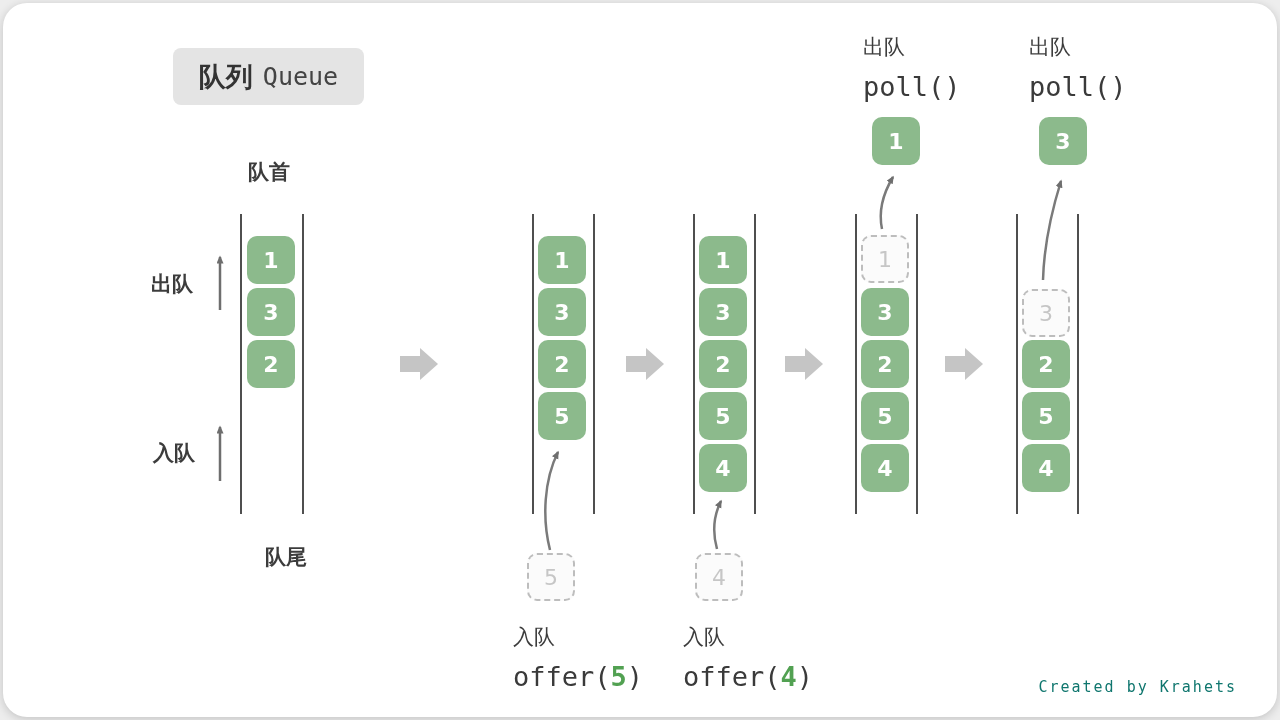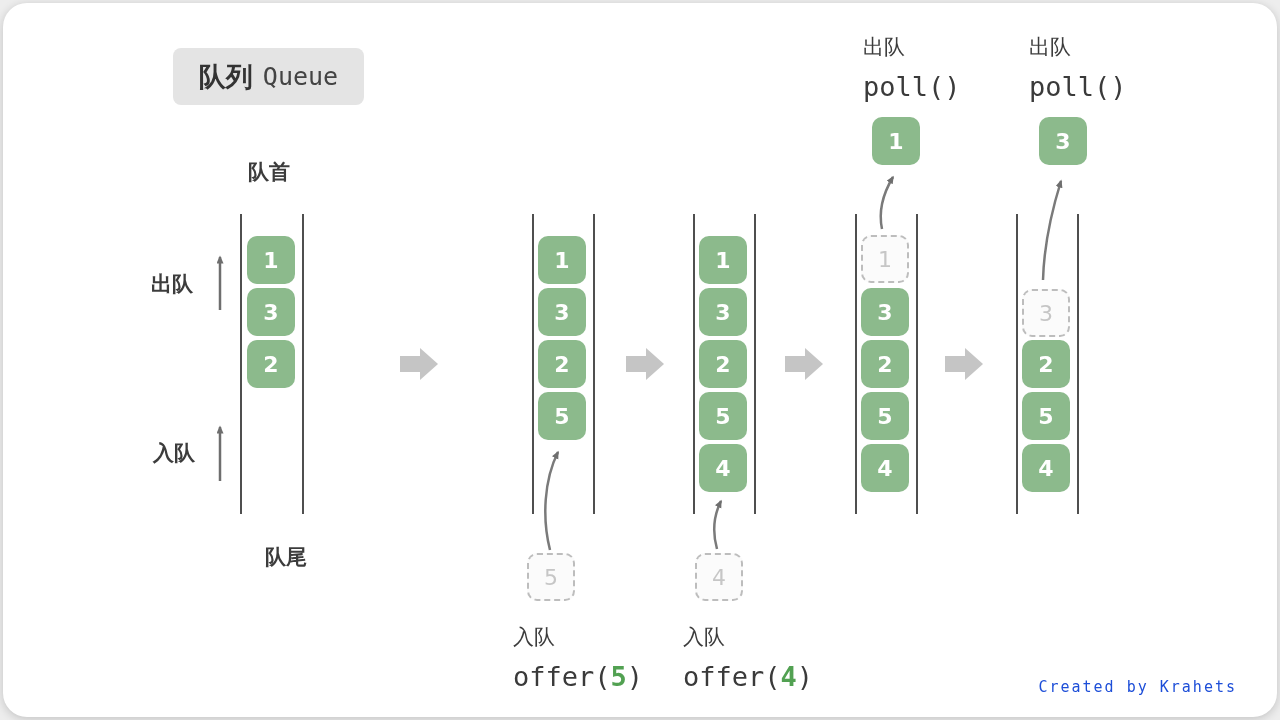--- a/index.html
+++ b/index.html
@@ -33,21 +33,21 @@
     background:#fbfbfb; border:2px dashed #bdbdbd; color:#c6c6c6; font-weight:500;
   }
 
   .op { position:absolute; }
   .op .op-zh { font-size:21px; font-weight:500; color:#3c3c3c; margin-bottom:10px; }
   .op .op-code { font-size:27px; color:#3a3a3a; font-family:"DejaVu Sans Mono", monospace; font-weight:500; }
   .op .op-code .green-arg { color:#52a152; font-weight:700; }
 
   .watermark {
     position:absolute; right:40px; top:675px; font-size:15px; letter-spacing:2px;
-    color:#1d4ed8; font-family:"DejaVu Sans Mono", monospace;
+    color:#0f766e; font-family:"DejaVu Sans Mono", monospace;
   }
 </style>
 </head>
 <body>
 
 <div class="card">
 <div class="canvas">
 
   <svg class="arrow-layer" width="1280" height="720" viewBox="0 0 1280 720">
     <defs>

